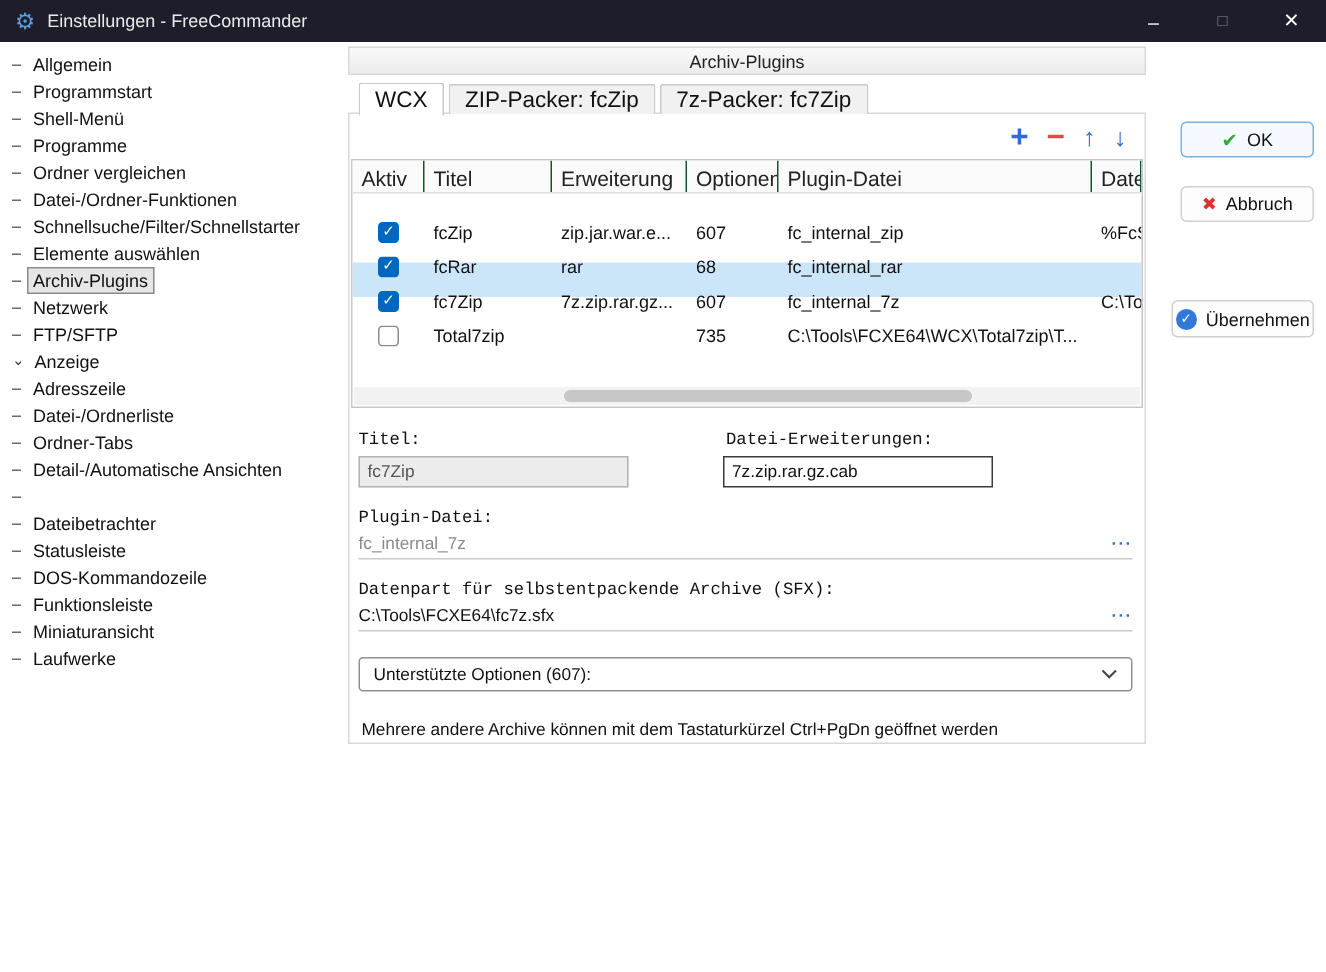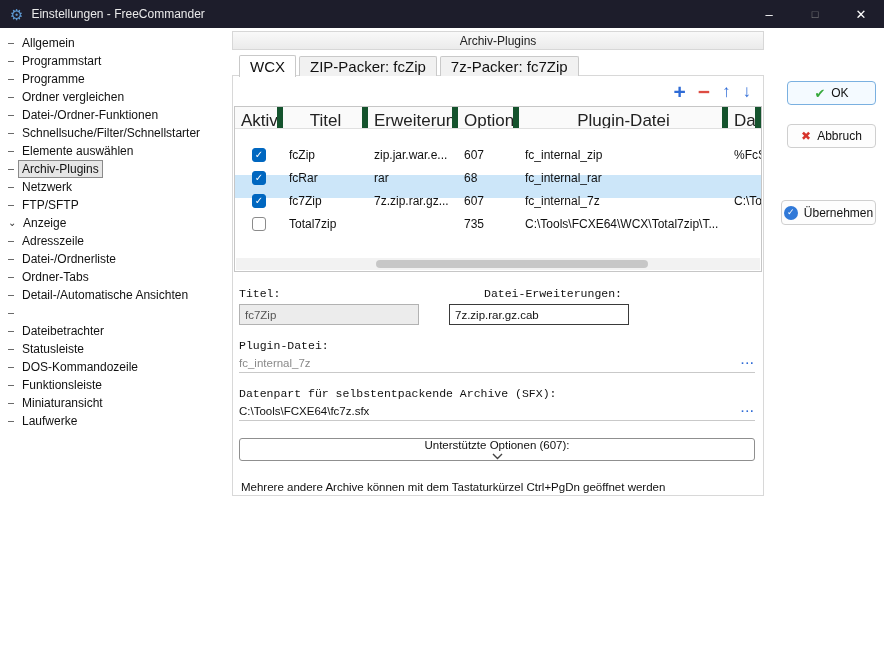--- a/index.html
+++ b/index.html
@@ -39,22 +39,22 @@
   
   .toolbar{height:30px;display:flex;align-items:center;justify-content:flex-end;gap:12px;padding-right:12px;}
   .tb{font-weight:bold;line-height:1;cursor:default;}
   .tb.plus{color:#2e6bd6;font-size:21px;}
   .tb.minus{color:#dd4c42;font-size:21px;}
   .tb.up,.tb.down{color:#2e6bd6;font-size:17px;}
 
   
   .table{margin:0 1px;border:1px solid #c6c6c6;height:166px;position:relative;overflow:hidden;background:#fff;}
   .thead{display:flex;height:22px;background:#fafafa;border-bottom:1px solid #e0e0e0;}
-  .th{padding:4px 0 0 6px;font-size:17px;color:#222;border-right:6px solid #14532d;
-    overflow:hidden;white-space:nowrap;flex:none;text-align:center;}
+  .th{padding:4px 0 0 6px;font-size:14px;color:#222;border-right:1px solid #14532d;
+    overflow:hidden;white-space:nowrap;flex:none;}
   .trow{display:flex;height:23px;align-items:center;}
   .trow.selected{background:#cce6f9;}
   .td{padding-left:6px;font-size:12px;overflow:hidden;white-space:nowrap;flex:none;margin-top:28px;}
   .c-aktiv{width:48px;}.c-titel{width:85px;}.c-erw{width:90px;}.c-opt{width:61px;}.c-plugin{width:209px;}
   .c-daten{flex:1 1 auto;min-width:0;}
   .td.c-aktiv{display:flex;justify-content:center;padding-left:0;}
   .cb{width:14px;height:14px;border:1px solid #8b8b8b;border-radius:3px;background:#fff;
     display:flex;align-items:center;justify-content:center;cursor:default;}
   .cb.checked{background:#0067c0;border-color:#0067c0;}
   .cb.checked::after{content:"✓";color:#fff;font-size:10px;font-weight:bold;line-height:1;}
@@ -62,28 +62,28 @@
   .hthumb{position:absolute;left:140px;top:2px;width:272px;height:8px;background:#c7c7c7;border-radius:4px;}
 
   
   .form{padding:15px 8px 0 6px;font-size:11.5px;}
   .lbl{color:#111;font-family:Liberation Mono, monospace;}
   .w1{display:inline-block;width:245px;}
   .frow{margin-top:4px;}
   .input{width:180px;height:21px;border:1px solid #9a9a9a;padding:0 5px;font-size:11.5px;
     font-family:"Liberation Sans","DejaVu Sans",sans-serif;background:#fff;color:#111;}
   .input.disabled{background:#ececec;color:#555;border-color:#b2b2b2;}
-  .input.ext{border-color:#3a3a3a;margin-left:30px;}
+  .input.ext{border-color:#3a3a3a;margin-left:63px;}
   .mt{margin-top:14px;}
   .ufield{width:516px;display:flex;align-items:flex-end;border-bottom:1px solid #c9c9c9;
     padding-bottom:3px;margin-top:5px;cursor:default;}
   .ufield.gray .uval{color:#8a8a8a;}
   .browse{margin-left:auto;color:#2e6bd6;font-weight:bold;font-size:11px;letter-spacing:1px;line-height:1;cursor:default;}
   .dropdown{width:516px;height:23px;margin-top:17px;border:1px solid #8f8f8f;border-radius:3px;
-    display:flex;align-items:center;justify-content:space-between;padding:0 9px;background:#fff;cursor:default;flex-direction:column;}
+    display:flex;align-items:center;justify-content:space-between;padding:0 9px;background:#fff;cursor:default;}
   .hint{margin-top:20px;padding-left:2px;color:#111;}
 
   
   .btn{position:absolute;height:24px;border-radius:4px;background:#fdfdfd;border:1px solid #cfcfcf;
     display:flex;align-items:center;justify-content:center;gap:6px;font-size:12px;cursor:default;}
   .btn-ok{left:787px;top:81px;width:89px;border-color:#7ab0e0;background:#f4faff;}
   .btn-cancel{left:787px;top:124px;width:89px;}
   .btn-apply{left:781px;top:200px;width:95px;height:25px;}
   .bicon{line-height:1;}
   .bicon.ok{color:#37a93c;font-weight:bold;font-size:13px;}
@@ -110,20 +110,24 @@
     <div class="ti">
         <span class="twig"></span>
         <span class="tl">Allgemein</span>
       </div>
     <div class="ti">
         <span class="twig"></span>
         <span class="tl">Programmstart</span>
       </div>
     <div class="ti">
         <span class="twig"></span>
+        <span class="tl">Shell-Menü</span>
+      </div>
+    <div class="ti">
+        <span class="twig"></span>
         <span class="tl">Programme</span>
       </div>
     <div class="ti">
         <span class="twig"></span>
         <span class="tl">Ordner vergleichen</span>
       </div>
     <div class="ti">
         <span class="twig"></span>
         <span class="tl">Datei-/Ordner-Funktionen</span>
       </div>

